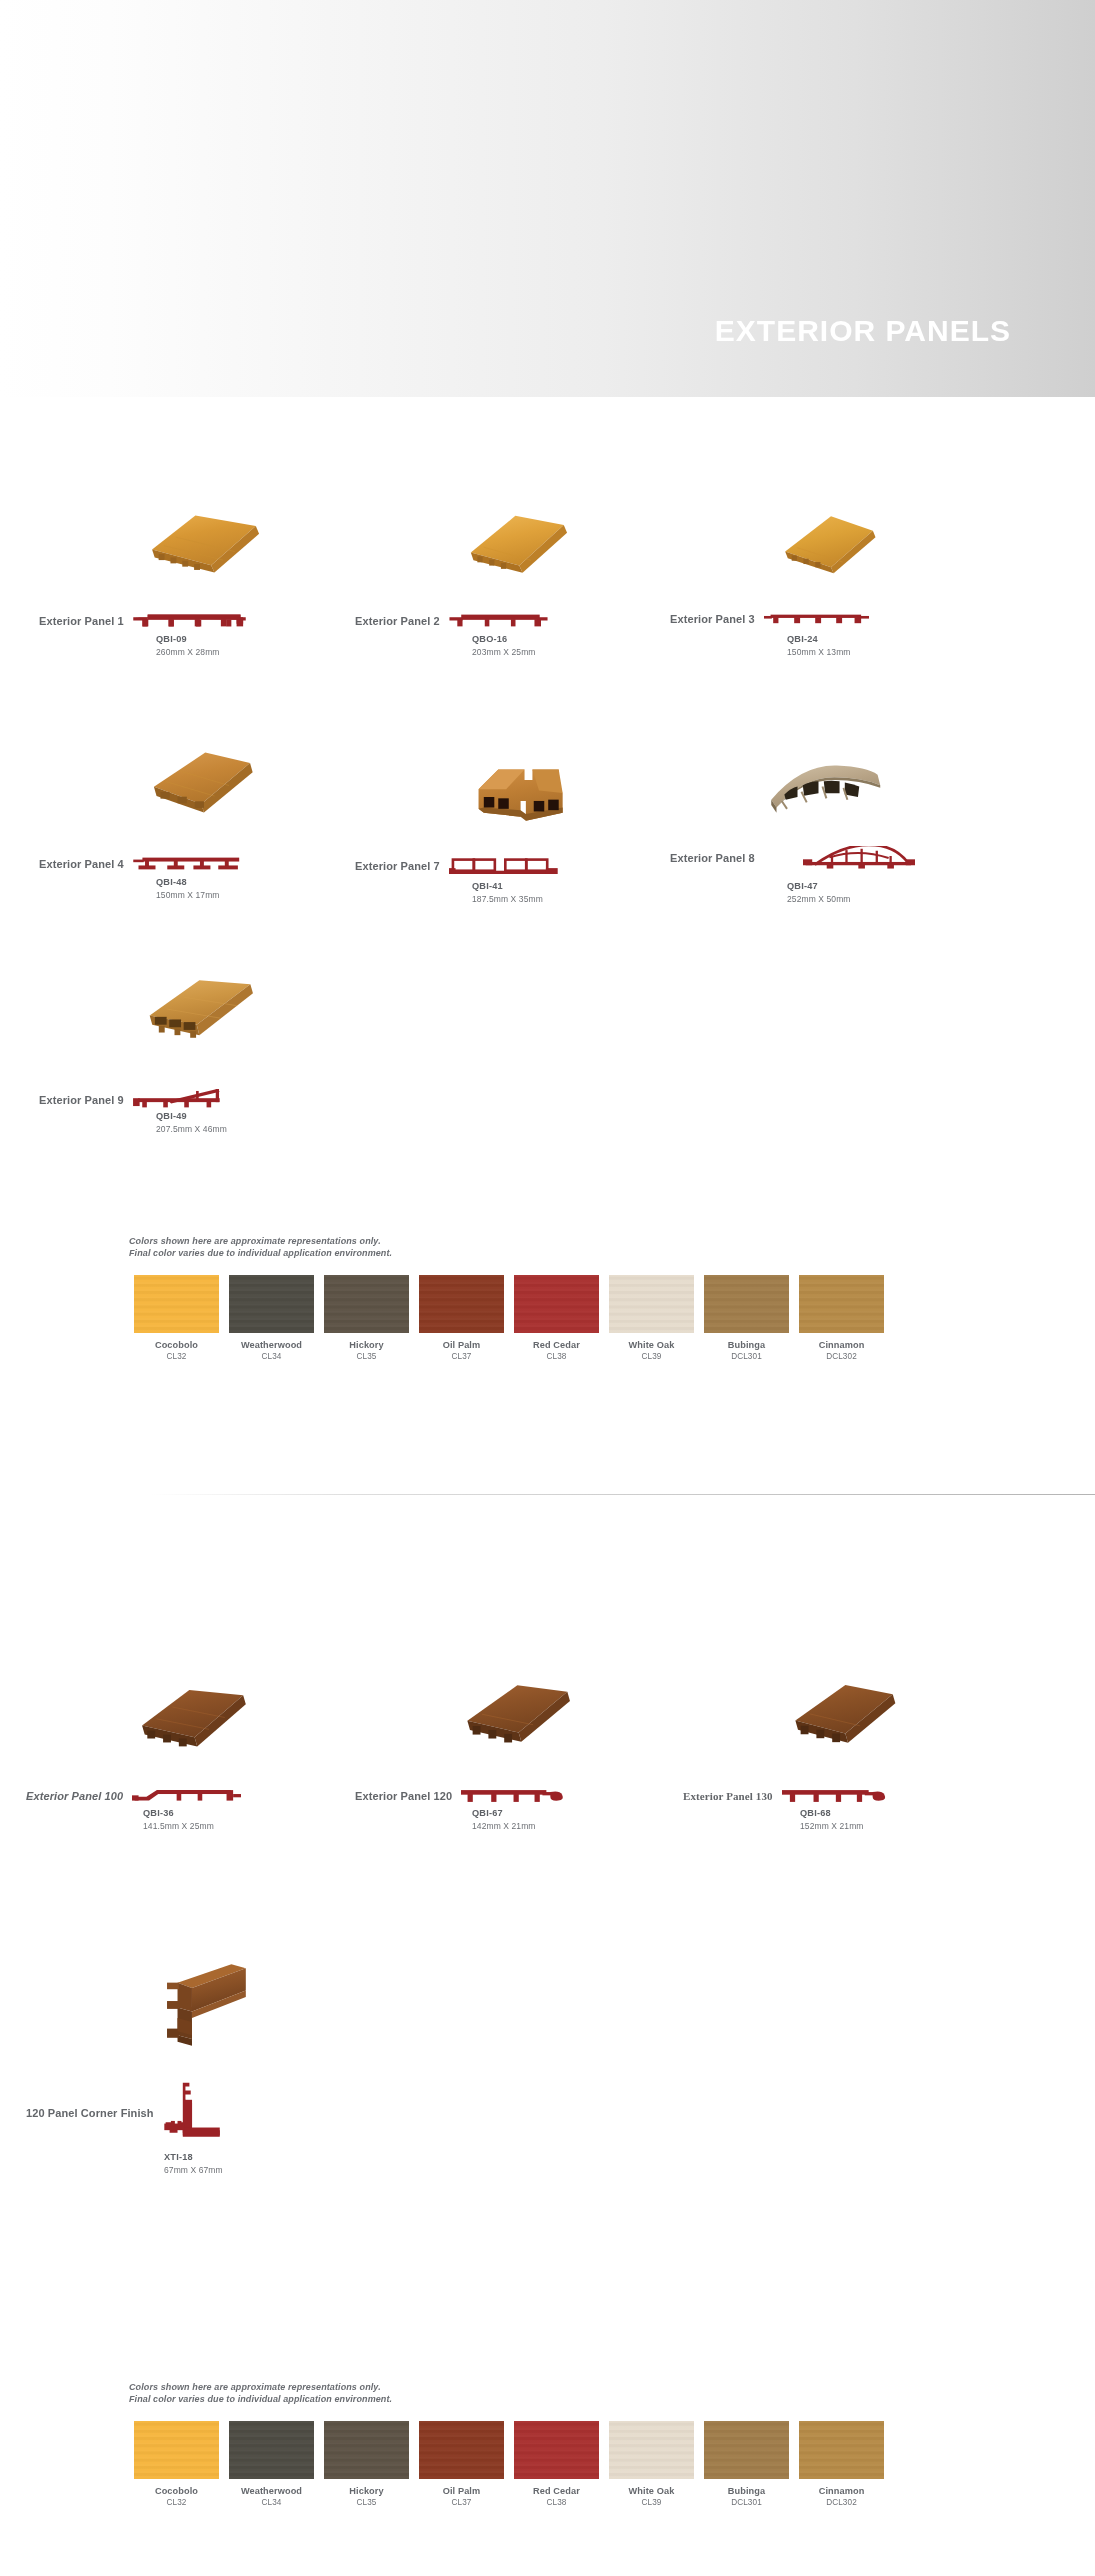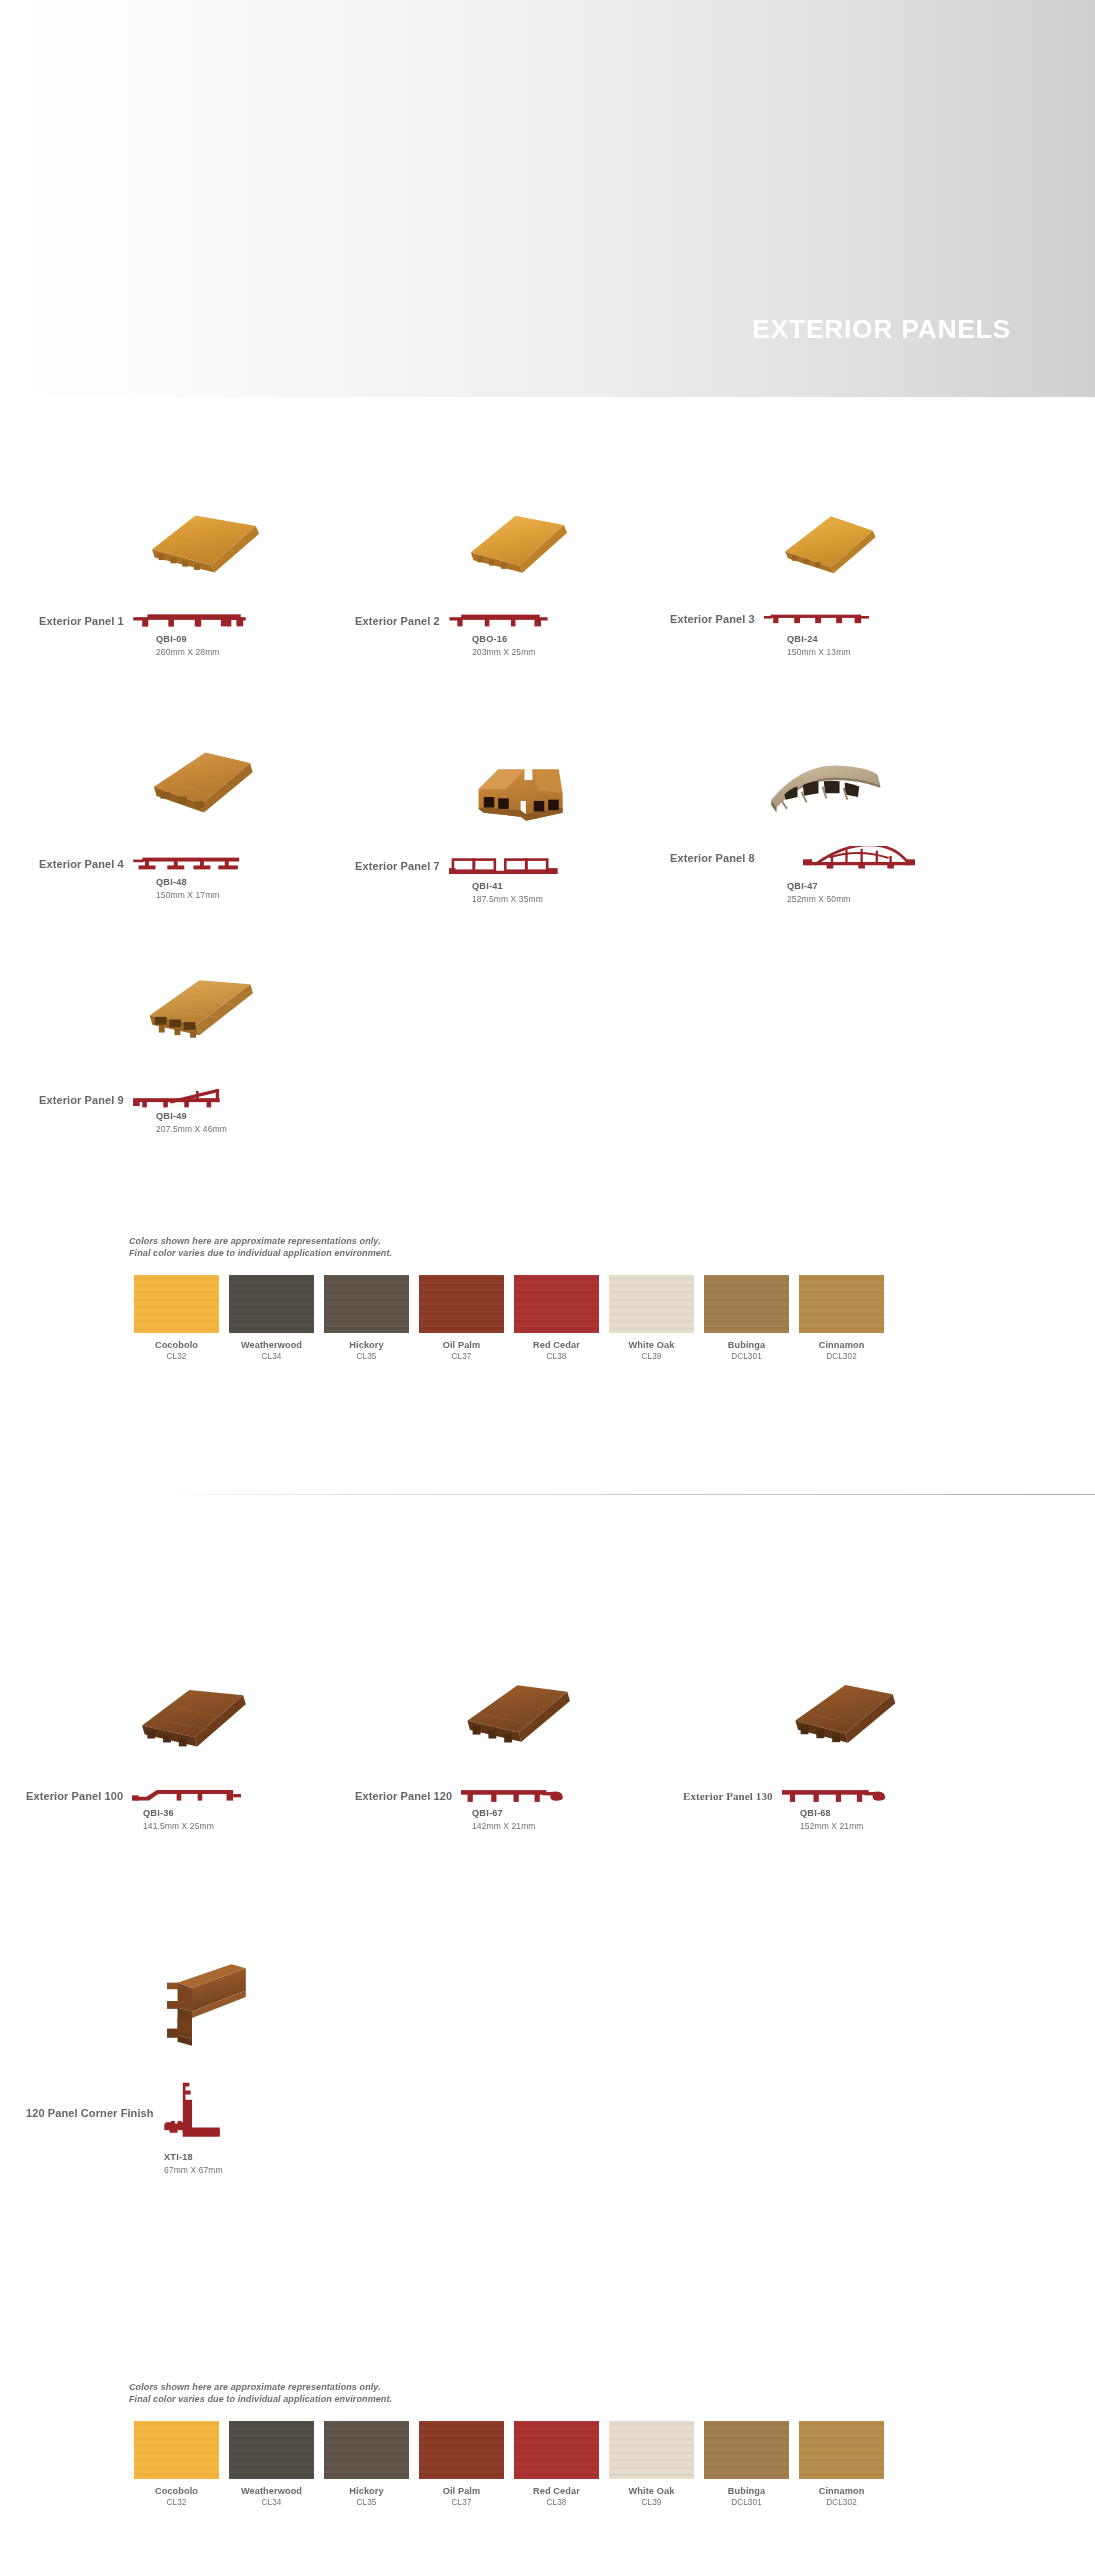--- a/index.html
+++ b/index.html
@@ -15,21 +15,21 @@
   
   .header-band {
     position: absolute;
     left: 0; top: 0;
     width: 1096px; height: 397px;
     background: linear-gradient(to right, #ffffff 0%, #fdfdfd 10%, #f6f6f6 30%, #ededed 55%, #e0e0e0 78%, #cfcfcf 100%);
   }
   .header-title {
     position: absolute;
     right: 85px; top: 314px;
-    font-size: 26px;
+    font-size: 30px;
     font-weight: bold;
     color: #ffffff;
     letter-spacing: 1px;
     white-space: nowrap;
     text-align: center;
   }
 
   
   .panel-card { position: absolute; }
   .panel-photo {
@@ -498,21 +498,21 @@
       <polygon points="42,72 122,90 126,104 46,86" fill="#5C3316"></polygon>
       <g fill="#4F2C13">
         <rect x="50" y="80" width="12" height="12"></rect>
           <rect x="74" y="86" width="12" height="12"></rect>
           <rect x="98" y="92" width="12" height="12"></rect>
       </g>
       <line x1="64" y1="62" x2="144" y2="78" stroke="#A8652F" stroke-width="1.2" opacity=".5"></line>
       <line x1="88" y1="44" x2="168" y2="60" stroke="#A8652F" stroke-width="1.2" opacity=".5"></line>
     </svg>
   </div>
-  <div class="panel-row" style="left:0px; top:117px;">
+  <div class="panel-row" style="left:0px; top:117px;font-style:italic;">
     <span class="panel-label">Exterior Panel 100</span>
     <svg class="panel-profile" width="109" height="20" viewBox="0 0 166 30">
       <path d="M4,16 L22,16 L38,6 L150,6 L150,12 L40,12 L26,22 L4,22 Z" fill="#9B2226"></path>
       <rect x="38" y="6" width="112" height="6" fill="#9B2226"></rect>
       <rect x="144" y="6" width="10" height="16" fill="#9B2226"></rect>
       <rect x="154" y="12" width="12" height="5" fill="#9B2226"></rect>
       <rect x="68" y="11" width="7" height="11" fill="#9B2226"></rect>
       <rect x="100" y="11" width="7" height="11" fill="#9B2226"></rect>
       <rect x="0" y="14" width="10" height="8" fill="#9B2226"></rect>
     </svg>

